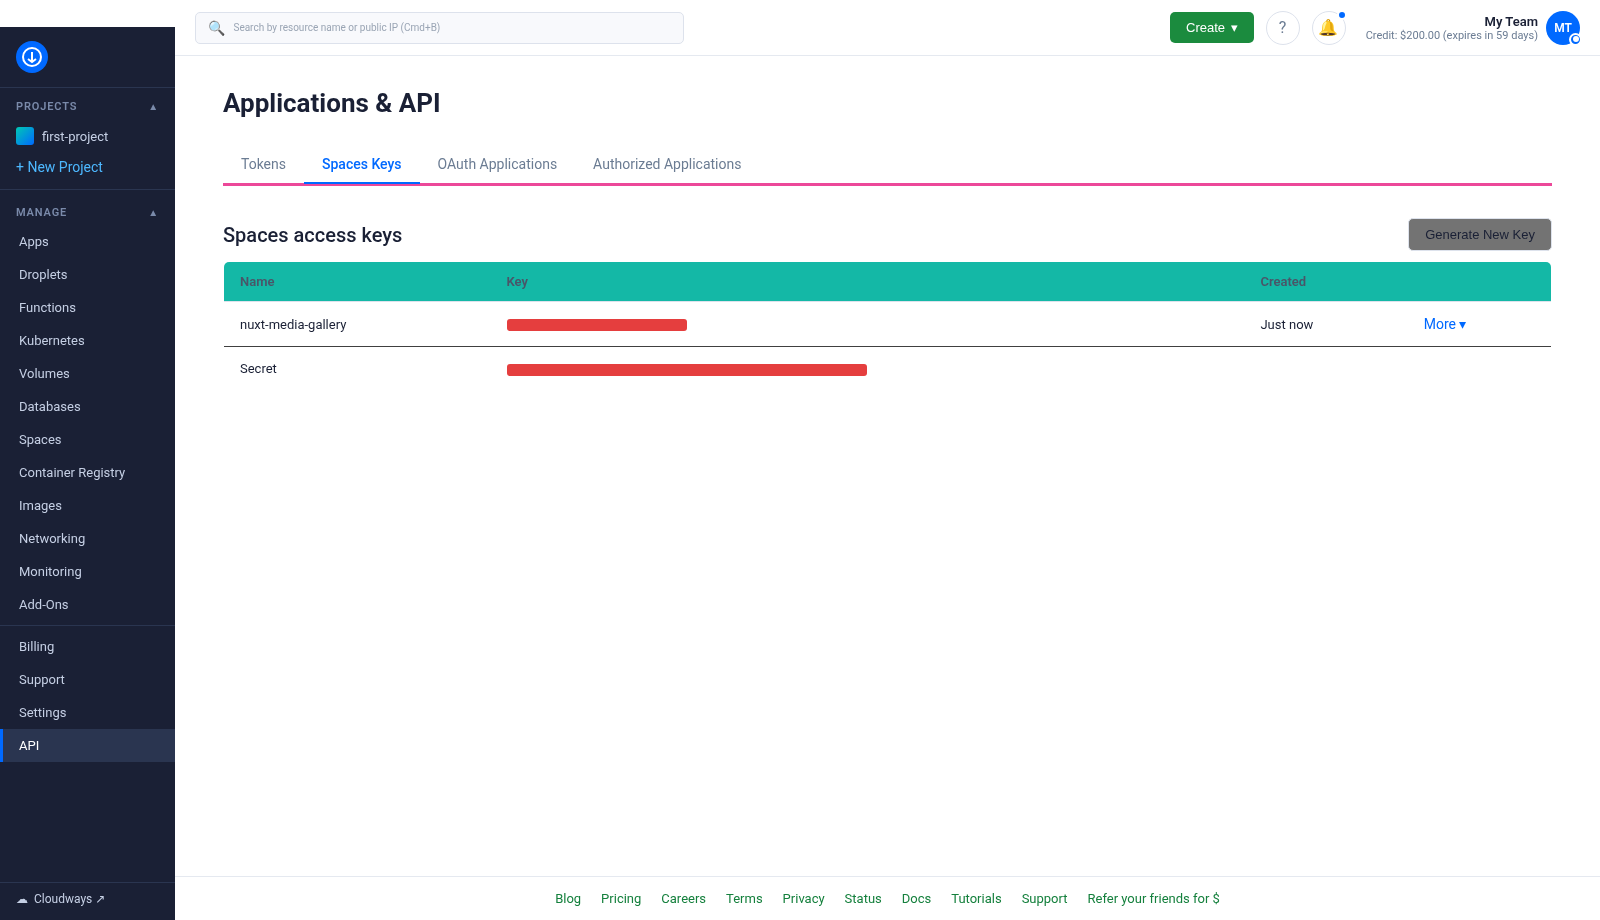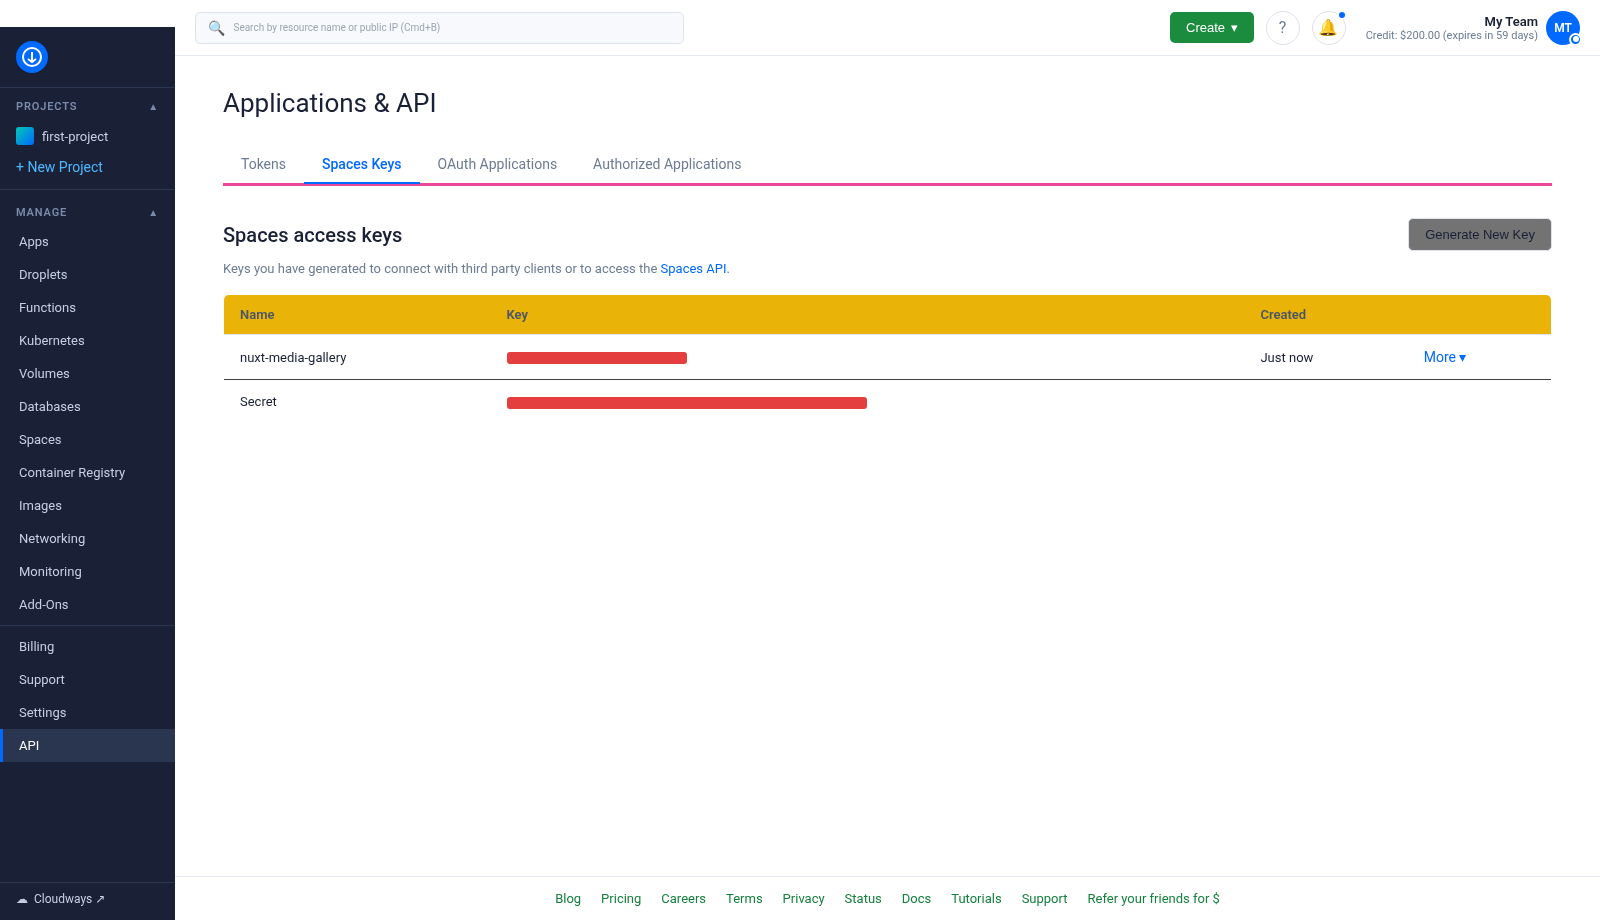--- a/index.html
+++ b/index.html
@@ -169,21 +169,21 @@
 
     
     .content-area {
       flex: 1;
       overflow-y: auto;
       padding: 32px 48px;
       background: #fff;
     }
     .page-title {
       font-size: 26px;
-      font-weight: 400;
+      font-weight: 700;
       color: #1a2035;
       margin-bottom: 28px;
     }
 
     
     .tabs {
       display: flex;
       border-bottom: 3px solid #ec4899;
       margin-bottom: 32px;
       gap: 0;
@@ -222,21 +222,21 @@
 
     
     .keys-table {
       width: 100%;
       border: 1px solid #dde2ec;
       border-radius: 6px;
       border-collapse: collapse;
       overflow: hidden;
     }
     .keys-table thead tr {
-      background: #eab308;
+      background: #14b8a6;
     }
     .keys-table th {
       padding: 12px 16px;
       font-size: 13px;
       font-weight: 600;
       color: #4a5568;
       text-align: left;
       border-bottom: 1px solid #dde2ec;
     }
     .keys-table td {
@@ -389,23 +389,20 @@
         <div class="tab">Tokens</div>
         <div class="tab active">Spaces Keys</div>
         <div class="tab">OAuth Applications</div>
         <div class="tab">Authorized Applications</div>
       </div>
 
     <div class="section-header">
       <h2 class="section-title">Spaces access keys</h2>
       <button class="generate-btn">Generate New Key</button>
     </div>
-    <p class="section-desc">
-      <span>Keys you have generated to connect with third party clients or to access the </span><a href="#">Spaces API</a>.
-    </p>
 
     <table class="keys-table" id="keys-table-el">
       <thead>
         <tr id="table-header-row">
             <th>Name</th>
             <th>Key</th>
             <th>Created</th>
             <th></th>
           </tr>
       </thead>

